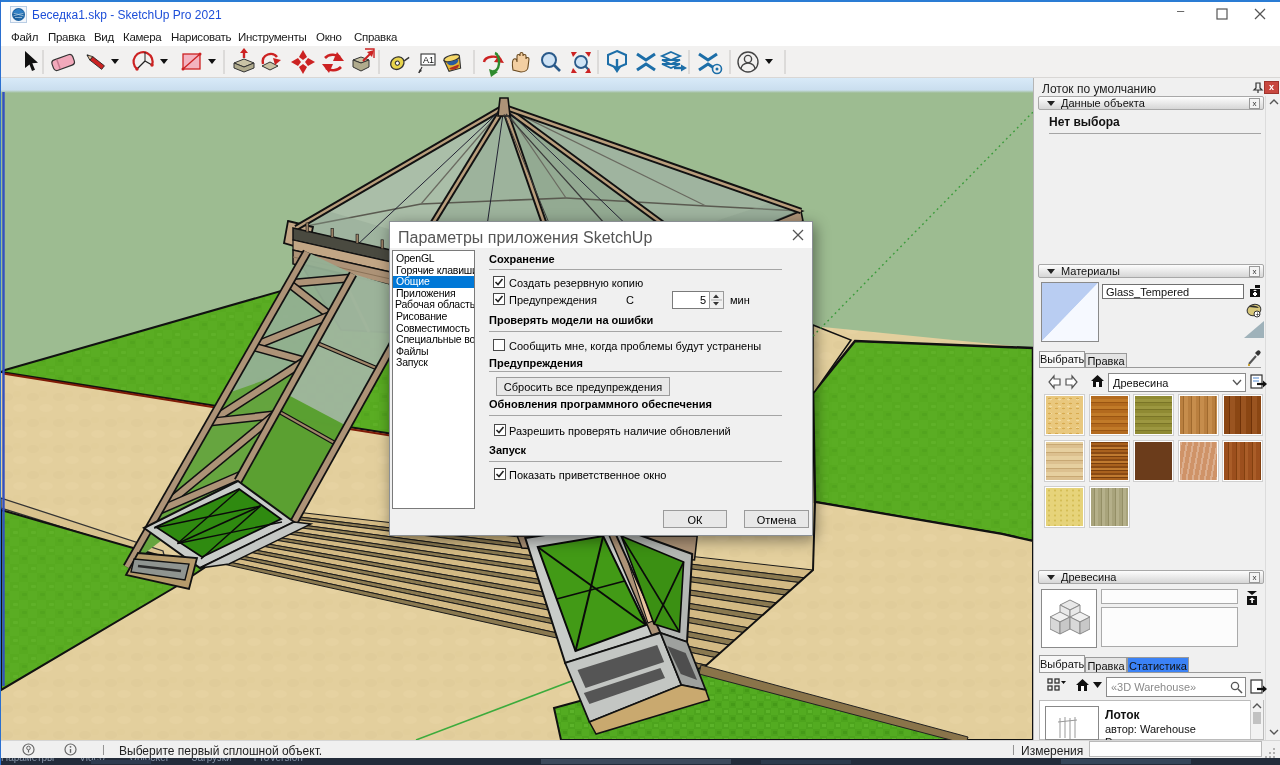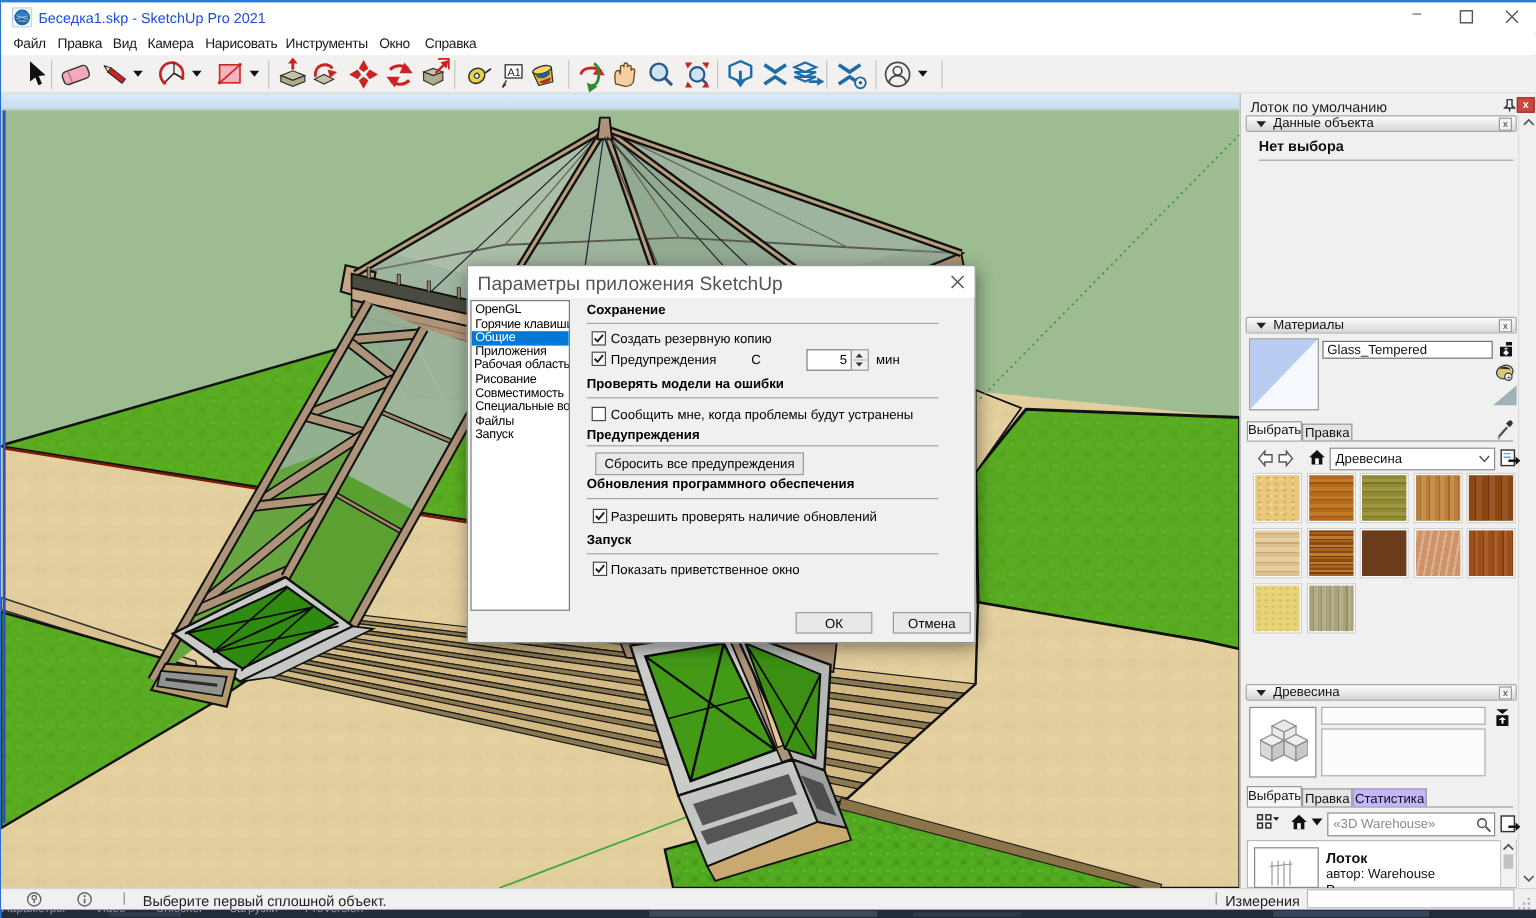--- a/index.html
+++ b/index.html
@@ -473,21 +473,21 @@
       <div class="abs" style="left:67px;top:511px;width:137px;height:15px;background:#fcfcfc;border:1px solid #aaa"></div>
       <div class="abs" style="left:67px;top:529px;width:137px;height:40px;background:#fcfcfc;border:1px solid #aaa"></div>
       <svg class="abs" style="left:210px;top:512px" width="16" height="16">
         <polygon points="3,1 13,1 8,5" fill="#111"></polygon>
         <rect x="3" y="6" width="10" height="9" fill="#111"></rect>
         <polygon points="5,10 11,10 8,7.5" fill="#fff"></polygon>
         <rect x="7.3" y="10" width="1.6" height="3" fill="#fff"></rect>
       </svg>
       <div class="abs" style="left:5px;top:577px;width:46px;height:17px;background:#f7f7f7;border:1px solid #9a9a9a;border-bottom:none;text-align:center;padding-top:2px;z-index:2">Выбрать</div>
       <div class="abs" style="left:51px;top:579px;width:42px;height:15px;background:#e4e4e4;border:1px solid #9a9a9a;border-bottom:none;text-align:center;padding-top:2px">Правка</div>
-      <div class="abs" style="left:93px;top:579px;width:62px;height:15px;background:#c4b5fd;border:1px solid #9a9a9a;border-bottom:none;text-align:center;padding-top:2px">Статистика</div>
+      <div class="abs" style="left:93px;top:579px;width:62px;height:15px;background:#3b82f6;border:1px solid #9a9a9a;border-bottom:none;text-align:center;padding-top:2px">Статистика</div>
       <div class="hline" style="left:5px;top:594px;width:222px;background:#9a9a9a"></div>
       <svg class="abs" style="left:13px;top:600px" width="20" height="16">
         <g fill="none" stroke="#333" stroke-width="1.3">
           <rect x="1" y="1" width="4" height="4"></rect>
           <rect x="8" y="1" width="4" height="4"></rect>
           <rect x="1" y="8" width="4" height="4"></rect>
           <rect x="8" y="8" width="4" height="4"></rect>
         </g>
         <polygon points="14,3 19,3 16.5,6" fill="#111"></polygon>
       </svg>

